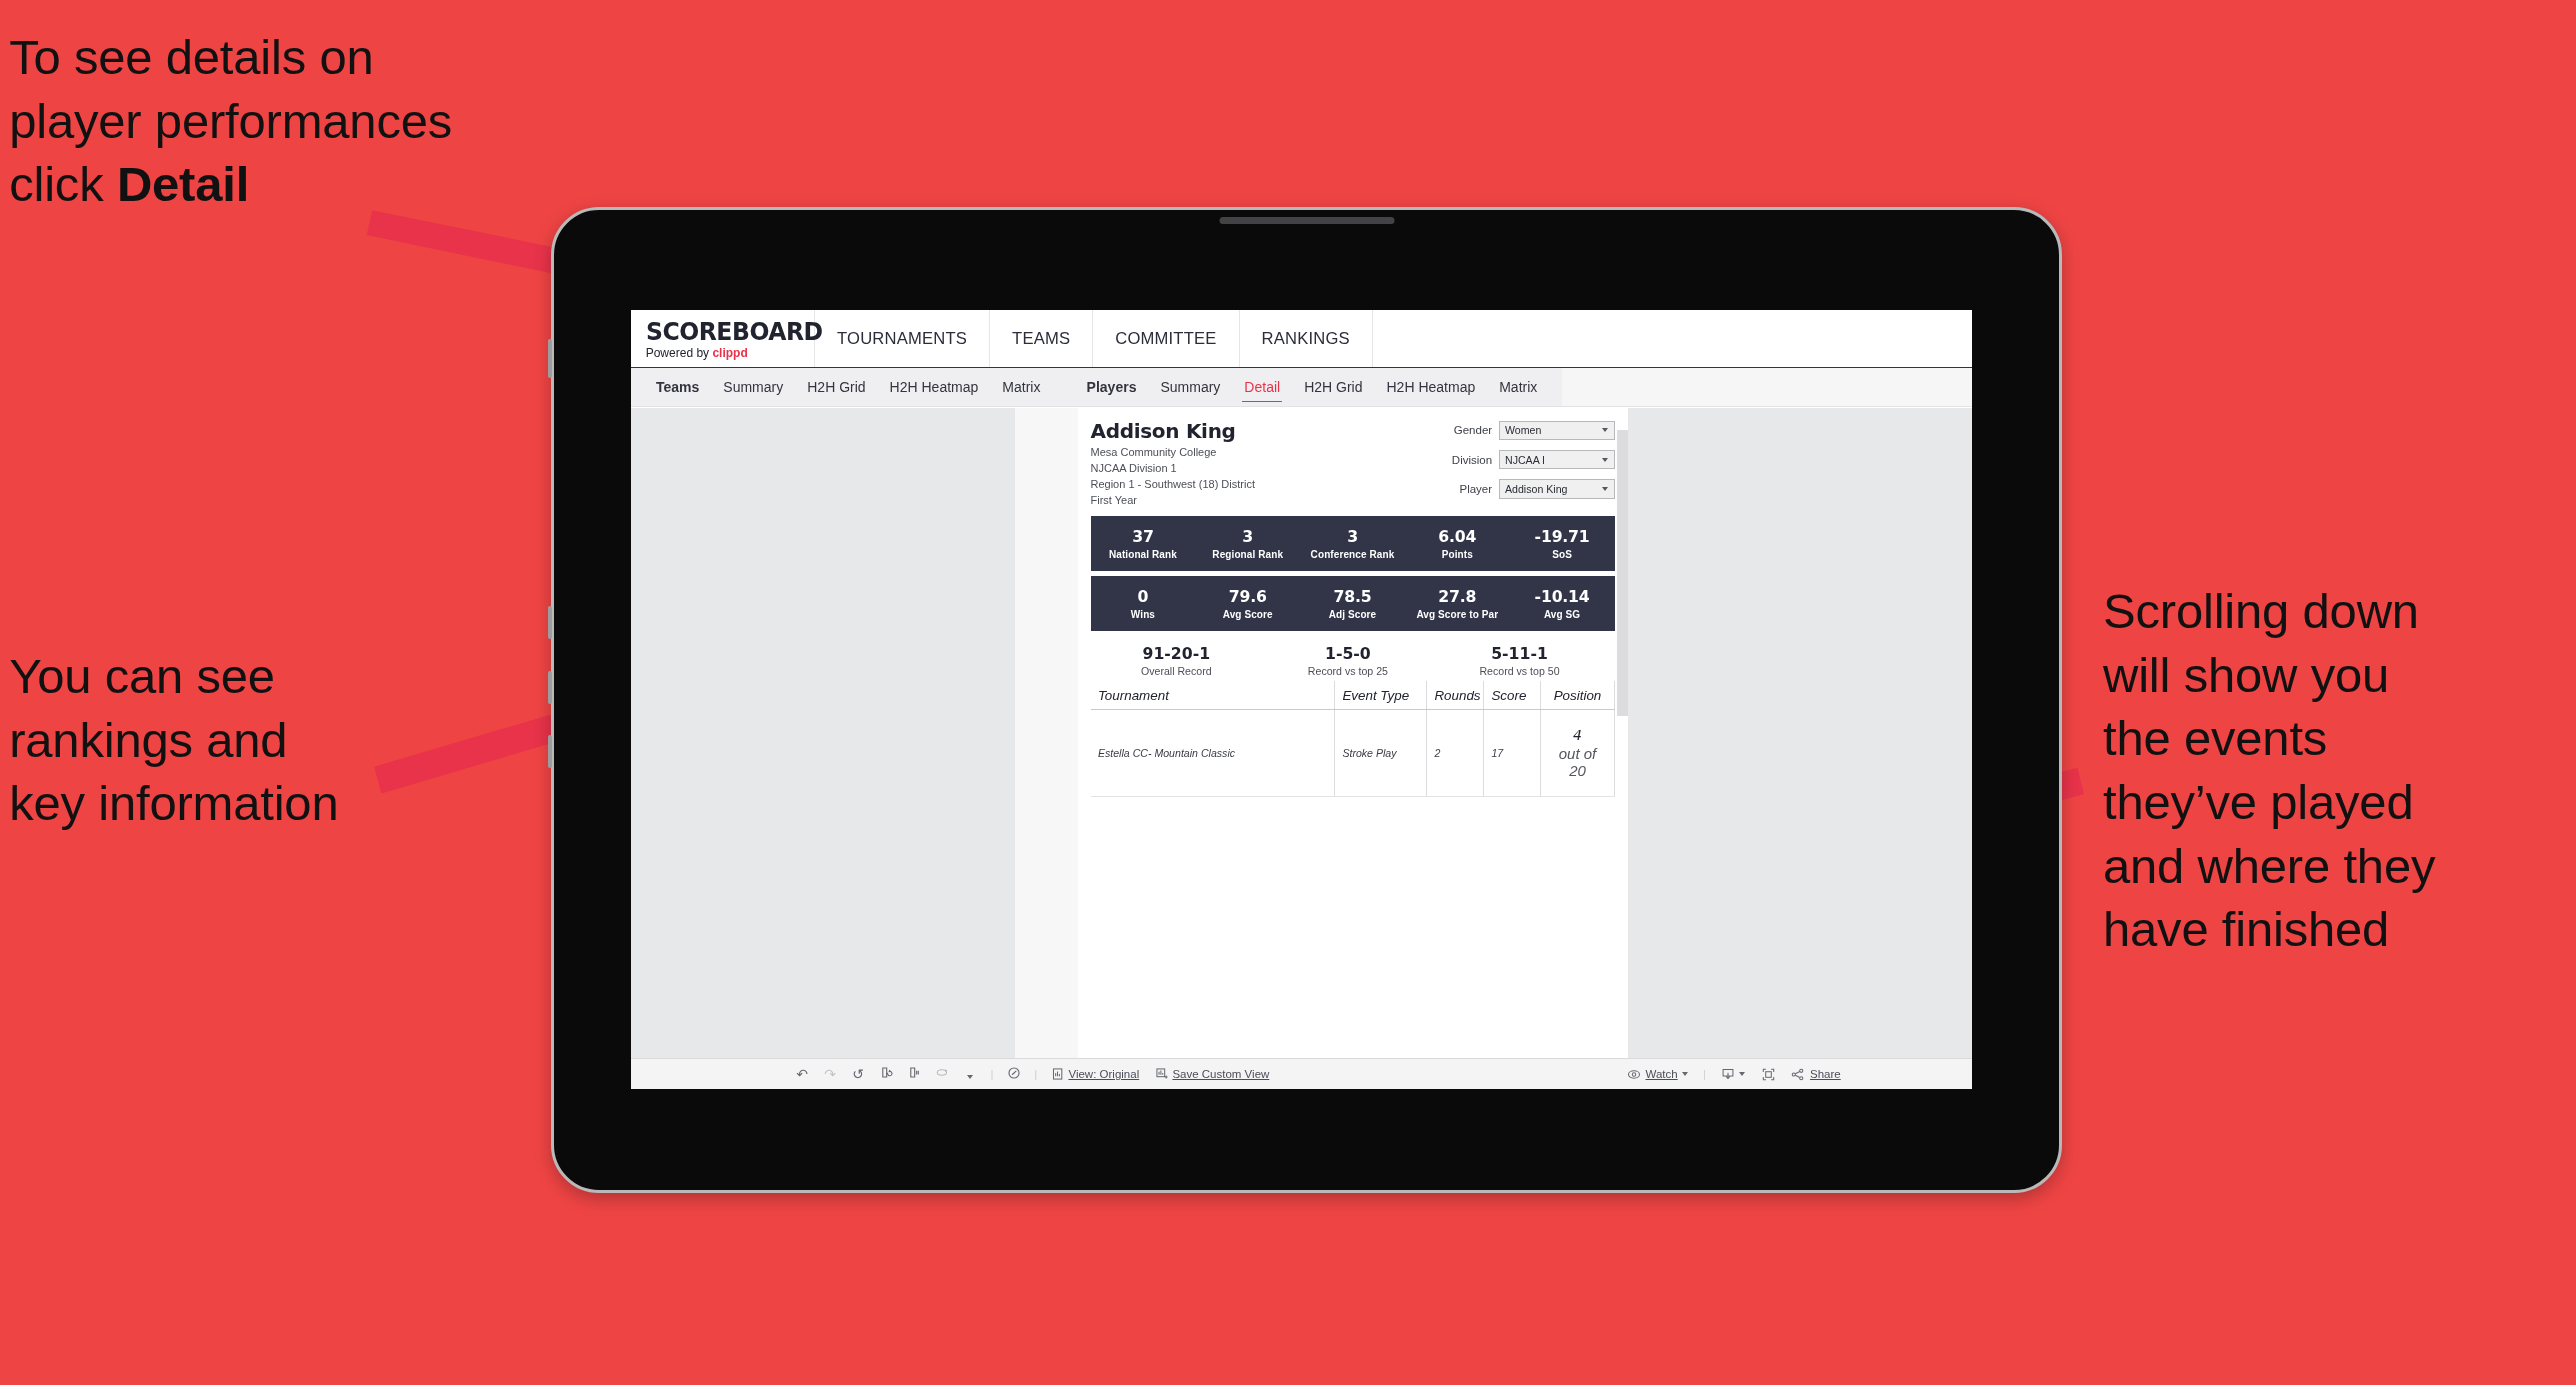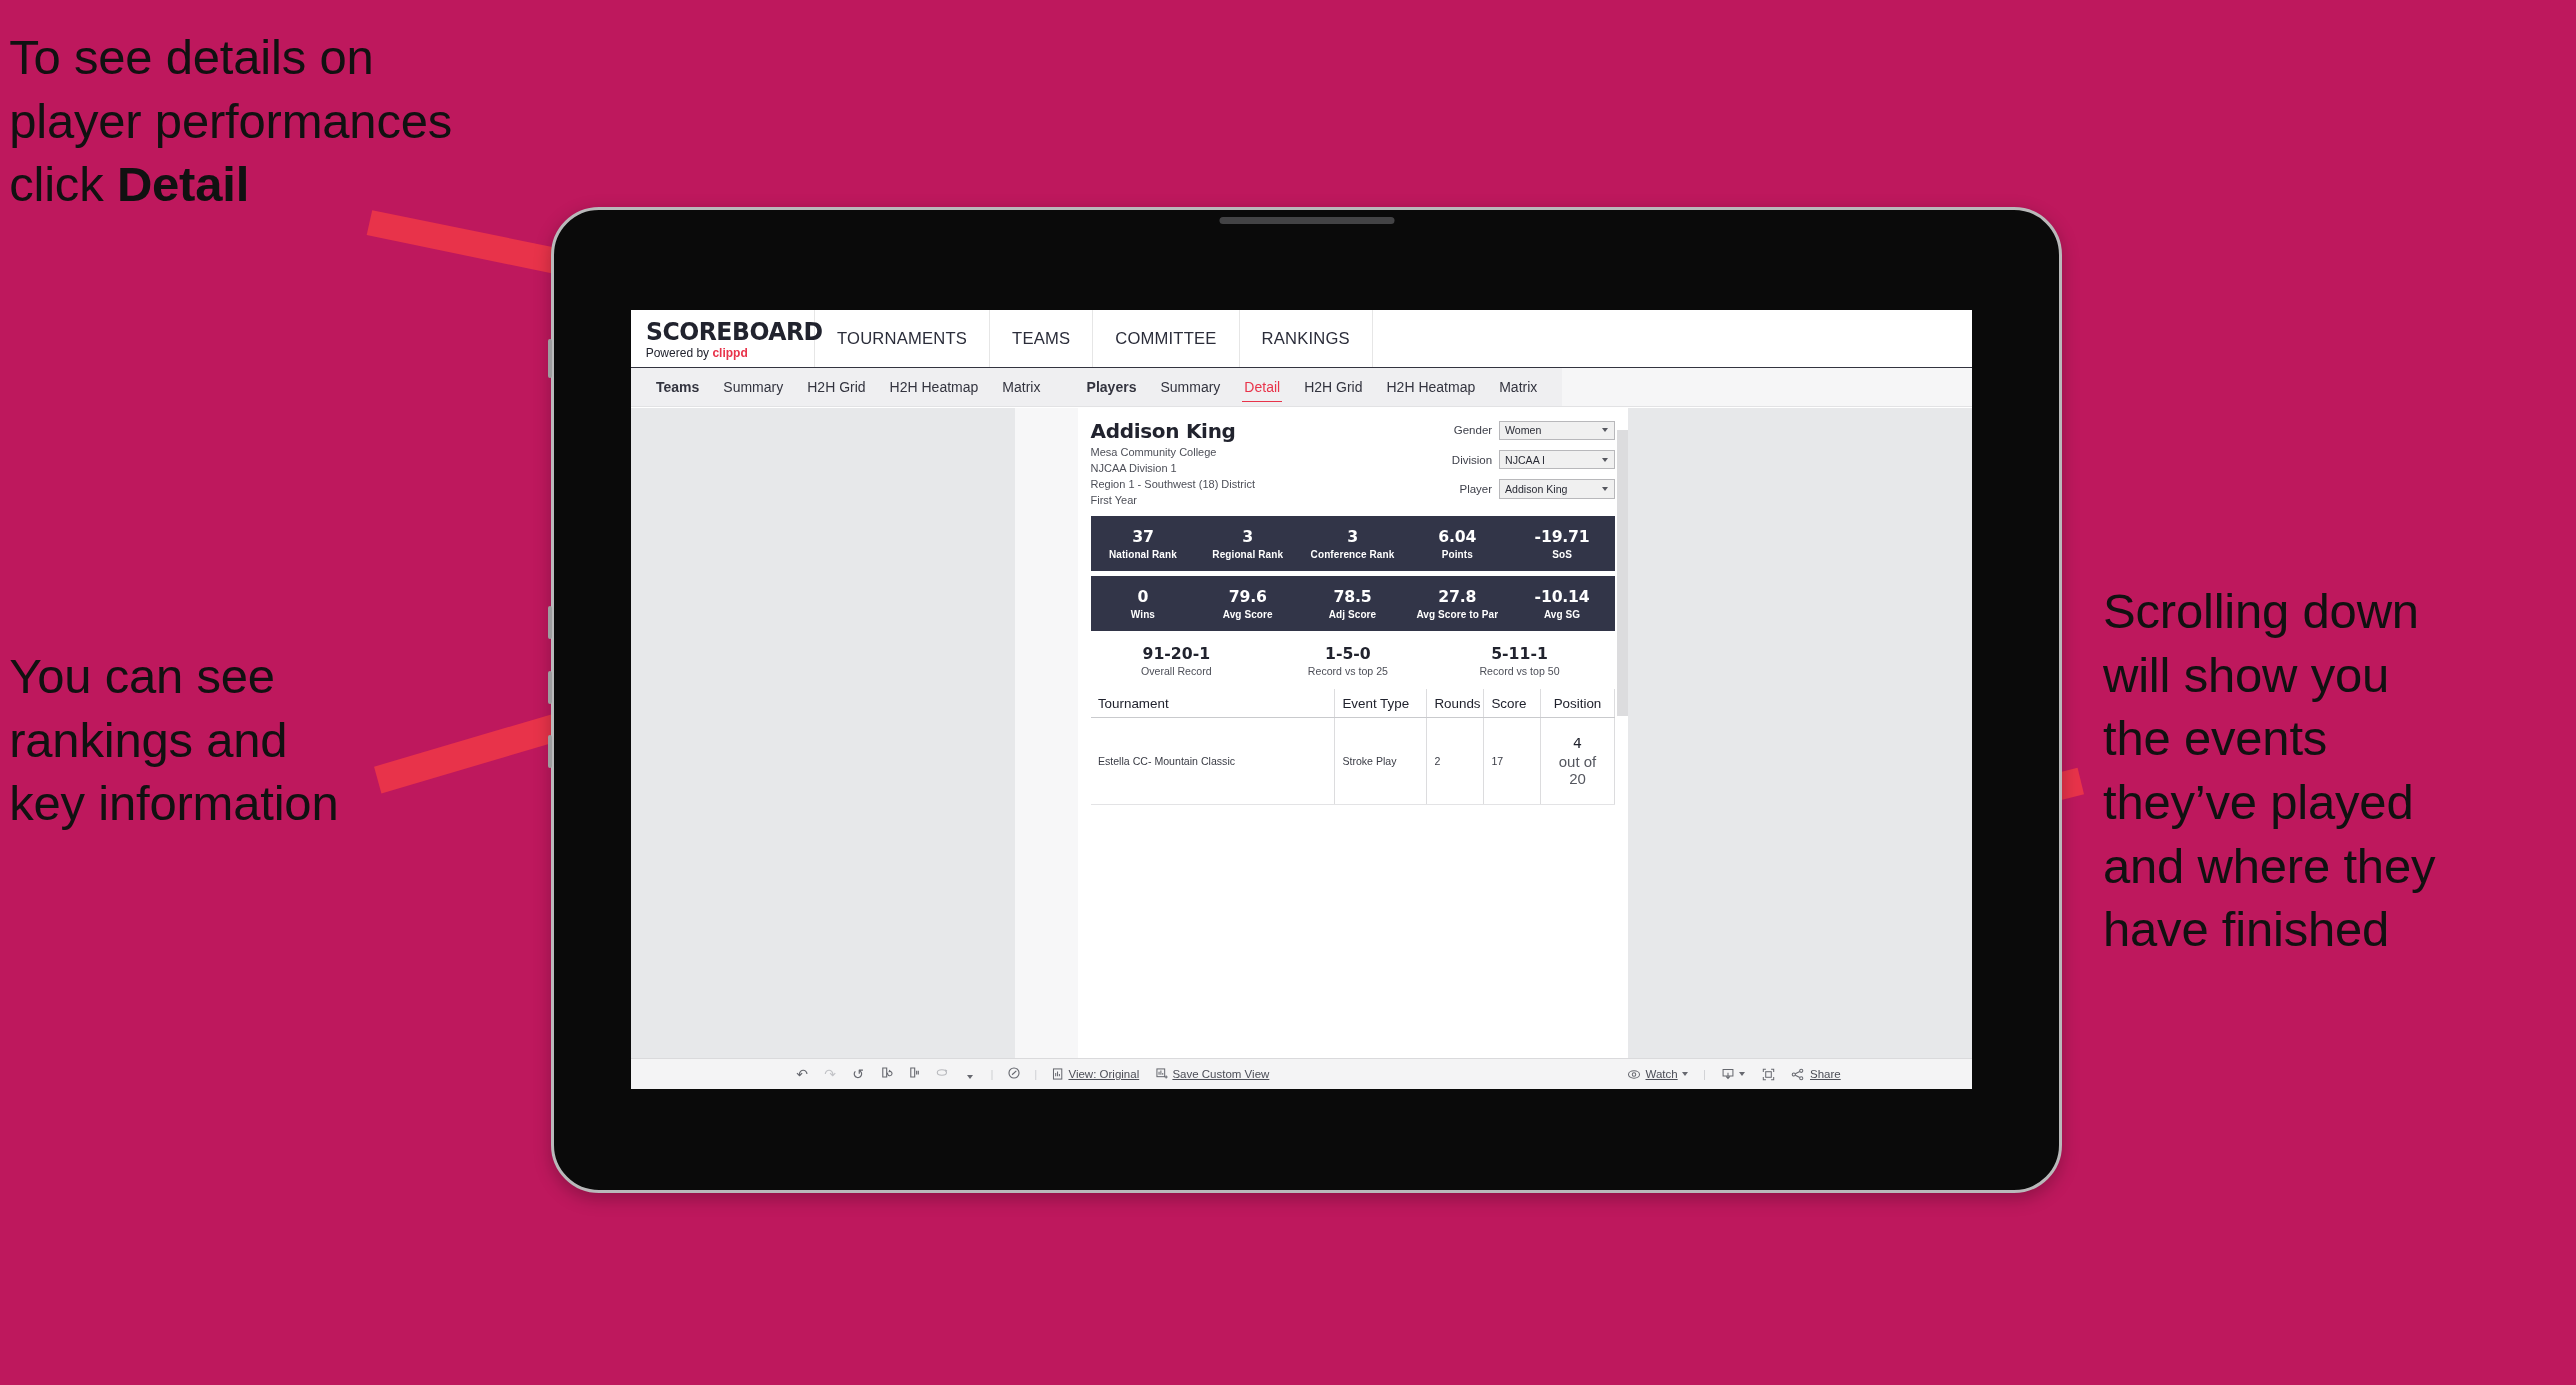--- a/index.html
+++ b/index.html
@@ -2,21 +2,21 @@
 <html style="font-size:14.7px"><head>
 <meta charset="utf-8">
 <style>
   * { box-sizing: border-box; margin: 0; padding: 0; }
   html, body {
     width: 2576px; height: 1386px;
     background: #ffffff;
     font-family: "Liberation Sans", sans-serif;
     overflow: hidden;
   }
-  #stage { position: relative; width: 2576px; height: 1386px; background:#be185d; }
+  #stage { position: relative; width: 2576px; height: 1386px; background:#ef4444; }
 
   
   .annot {
     position: absolute;
     font-family: "Liberation Sans", sans-serif;
     font-size: 49px;
     line-height: 1.30;
     color: #111111;
     font-weight: 400;
     letter-spacing: -0.2px;
@@ -143,21 +143,21 @@
   .stat-val { font-family:"DejaVu Sans", sans-serif; font-size:15.7px; font-weight:700; letter-spacing:-0.2px; }
   .stat-lbl { font-size:10px; font-weight:700; margin-top:2.8px; letter-spacing:0.1px; }
 
   
   #recordrow { display:flex; margin-top:13px; padding: 0 9.2px 0 0; }
   .rec { flex:1; text-align:center; }
   .rec-val { font-family:"DejaVu Sans", sans-serif; font-size:15.7px; font-weight:700; color:#21232e; }
   .rec-lbl { font-size:10.6px; color:#4d4f58; margin-top:2.8px; }
 
   
-  #tourn-table { margin-top:12px; width:100%; border-collapse:collapse; table-layout:fixed; }
+  #tourn-table { margin-top:4px; width:100%; border-collapse:collapse; table-layout:fixed;font-style:italic; }
   #tourn-table th {
     text-align:left; font-size:13.4px; font-weight:400; color:#21232e;
     padding: 6.4px 7.4px; border-bottom: 1.8px solid #c9cacd; border-right:0.9px solid #dcdcde;
     background:#ffffff;
   }
   #tourn-table th.c { text-align:center; }
   #tourn-table td {
     font-size:10.6px; color:#3a3c45; padding: 7.4px; border-right:0.9px solid #dcdcde;
     border-bottom:0.9px solid #e3e3e5; height: 87px; vertical-align:middle;
   }

